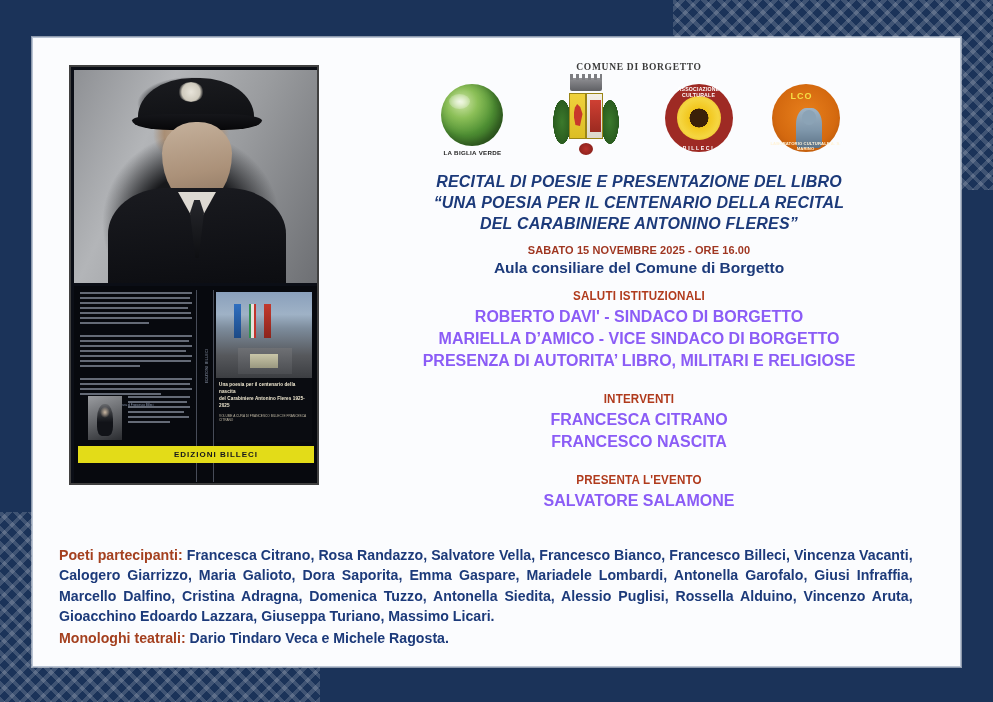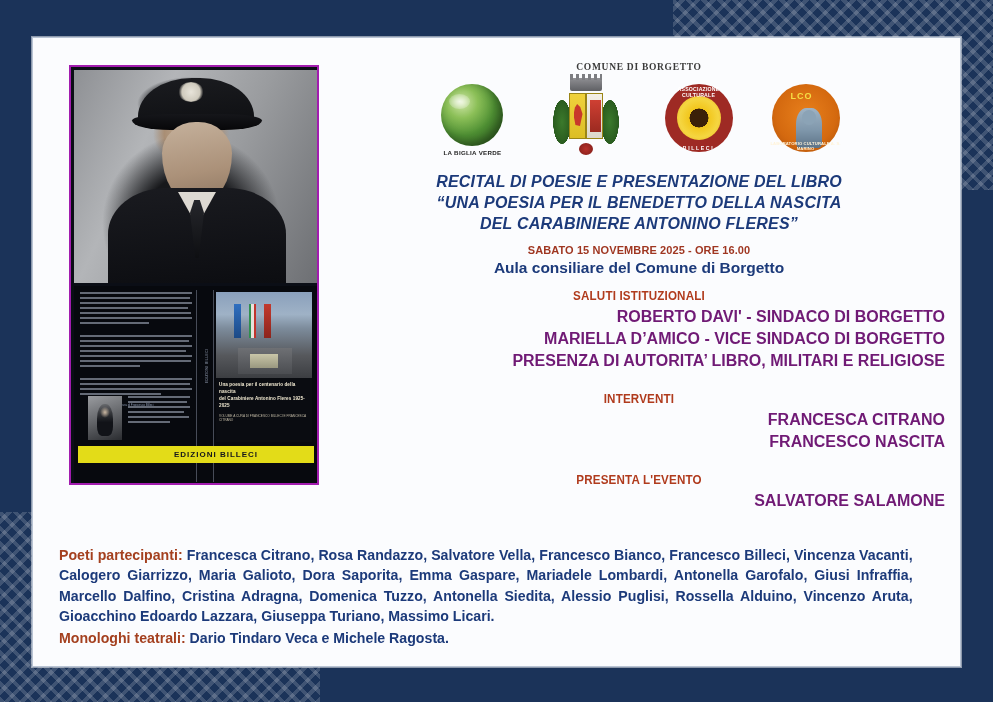--- a/index.html
+++ b/index.html
@@ -56,21 +56,21 @@
   }
 
   
   #book-cover {
     position: absolute;
     left: 36px;
     top: 27px;
     width: 250px;
     height: 420px;
     background: #0b0e16;
-    border: 2px solid #a21caf;
+    border: 2px solid #404040;
     box-sizing: border-box;
     overflow: hidden;
     text-decoration: underline;
   }
   #portrait-photo {
     position: absolute;
     left: 3px; top: 3px;
     width: 244px; height: 213px;
     background:
       radial-gradient(ellipse 52% 60% at 48% 72%, #17181b 0%, #17181b 38%, rgba(23,24,27,0) 70%),
@@ -429,25 +429,24 @@
   
   .section-heading {
     color: #b03b1d;
     font-weight: bold;
     font-size: 13.5px;
     letter-spacing: 0.2px;
     transform: scaleX(0.86);
     margin-bottom: 3px;
   }
   .section-entry {
-    color: #701a75;
+    color: #8b5cf6;
     font-weight: bold;
     font-size: 16px;
     line-height: 1.35;
-    text-align: right;
   }
   #greetings-section { margin-bottom: 20px; }
   #interventi-section { margin-bottom: 20px; }
   #presenta-section { margin-bottom: 4px; }
 
   
   #footer-block {
     position: absolute;
     left: 26px;
     bottom: 18px;
@@ -584,21 +583,21 @@
           </div>
           <div id="logo-lab-letters">LCO</div>
           <div class="ring-text">
             <div class="ring-bottom" style="font-size:4.2px;letter-spacing:0.1px;color:#fff3d8">LABORATORIO CULTURALE A. S. MARINO</div>
           </div>
         </div>
       </div>
 
       <div id="headline-block">
         <div>RECITAL DI POESIE E PRESENTAZIONE DEL LIBRO</div>
-        <div>“UNA POESIA PER IL BENEDETTO DELLA NASCITA</div>
+        <div>“UNA POESIA PER IL CENTENARIO DELLA RECITAL</div>
         <div>DEL CARABINIERE ANTONINO FLERES”</div>
       </div>
 
       <div id="date-line">SABATO 15 NOVEMBRE 2025 - ORE 16.00</div>
       <div id="venue-line">Aula consiliare del Comune di Borgetto</div>
 
       <div id="greetings-section">
         <div class="section-heading">SALUTI ISTITUZIONALI</div>
         <div class="section-entry">ROBERTO DAVI' - SINDACO DI BORGETTO</div>
         <div class="section-entry">MARIELLA D’AMICO - VICE SINDACO DI BORGETTO</div>

